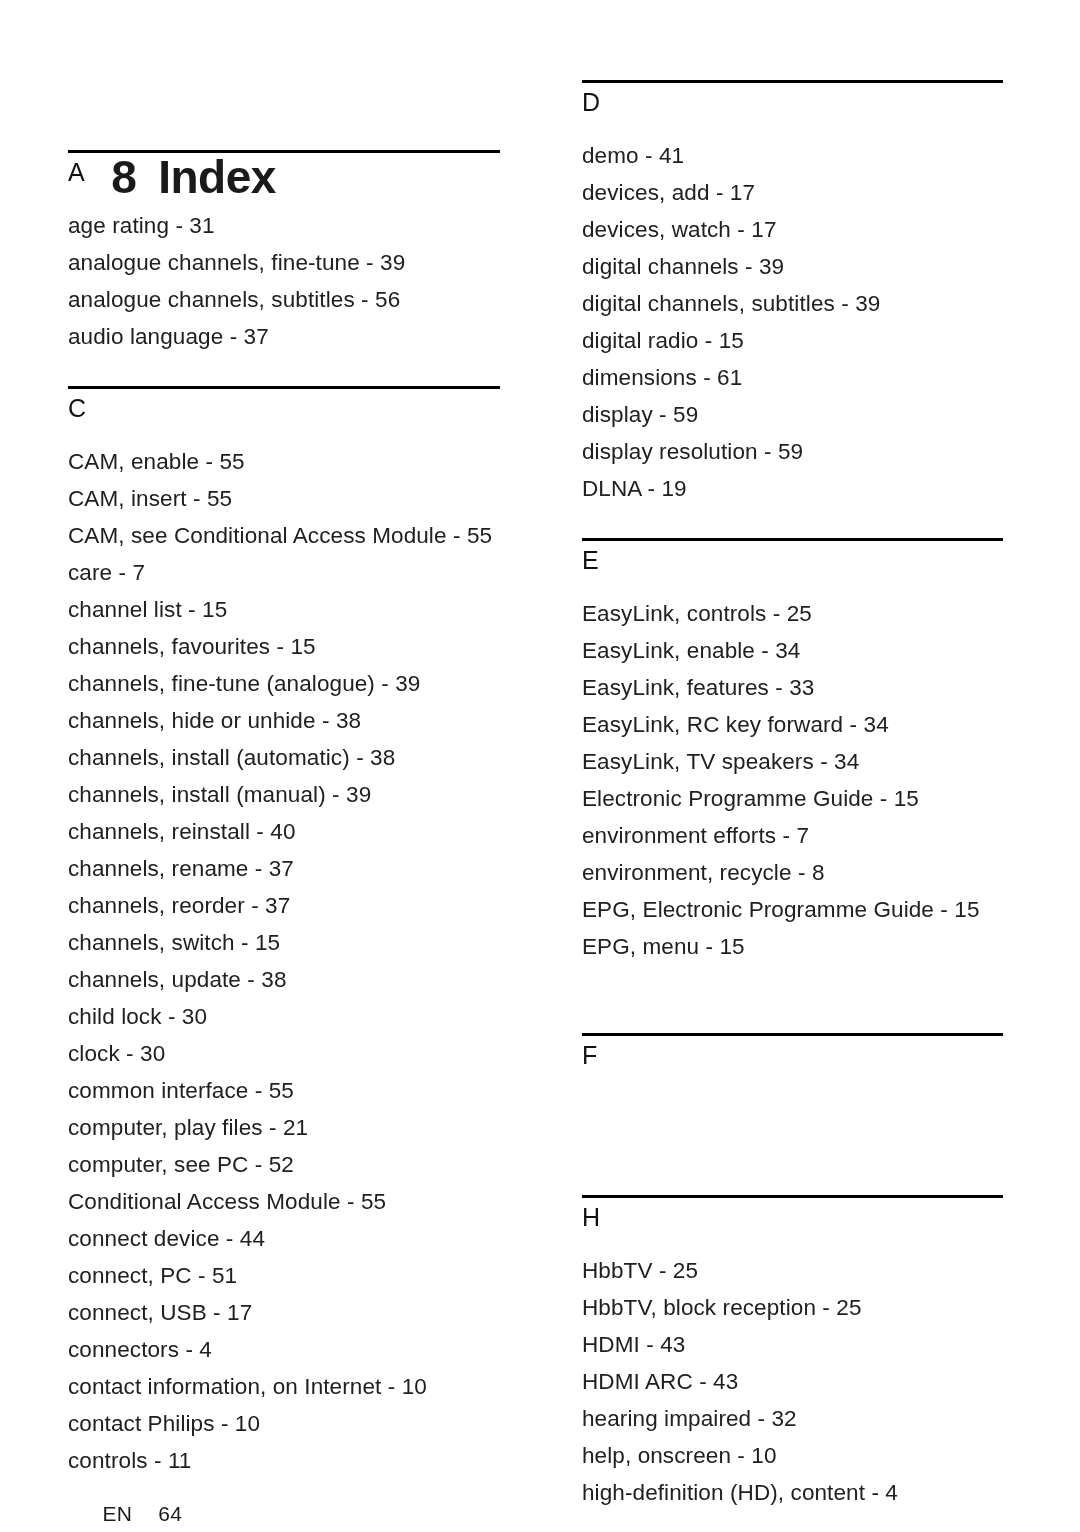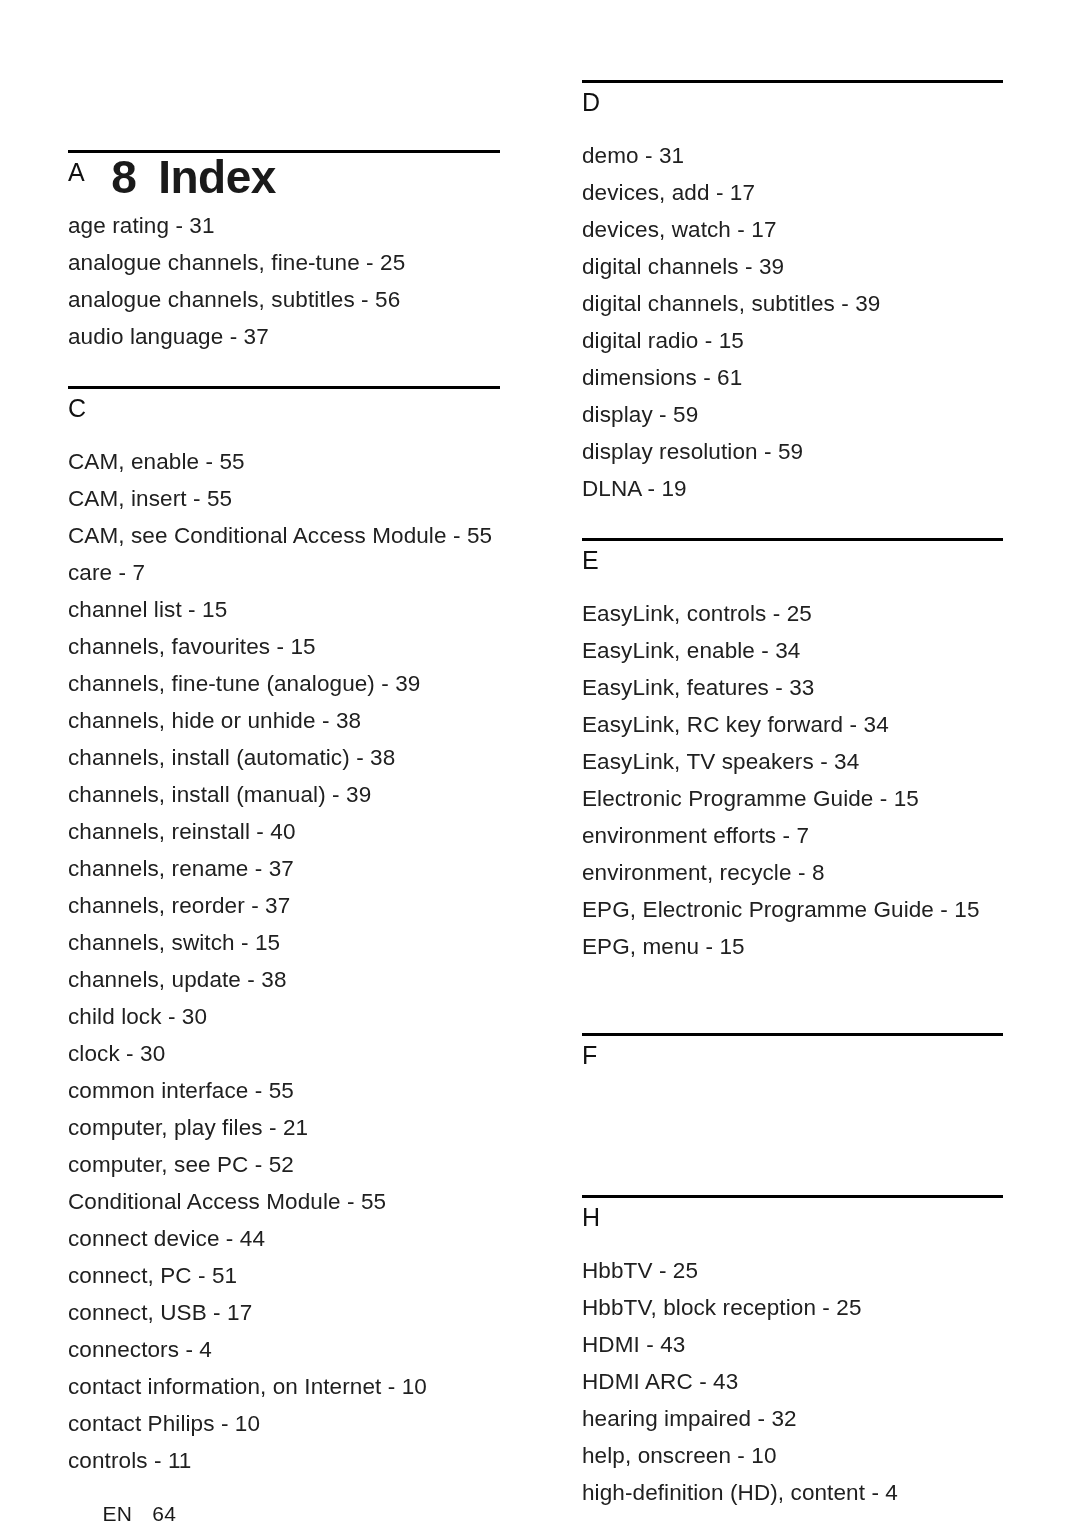--- a/index.html
+++ b/index.html
@@ -83,38 +83,38 @@
   
   .footer {
     position: absolute;
     left: 78px;
     top: 1478px;
     font-size: 21px;
     color: #1a1a1a;
     white-space: pre;
     letter-spacing: 0.3px;
   }
-  .footer .lang { margin-right: 20px; }
+  .footer .lang { margin-right: 26px; }
 </style>
 </head>
 <body>
 
 <div class="page">
 
   <h1 class="page-title">
     <span class="num">8</span><span class="ttl">Index</span>
   </h1>
 
   <div class="column col-left">
       <div class="section" style="top: 150px;">
         <div class="rule"></div>
         <div class="section-letter">A</div>
         <ul class="entries">
           <li>age rating - 31</li>
-          <li>analogue channels, fine-tune - 25</li>
+          <li>analogue channels, fine-tune - 39</li>
           <li>analogue channels, subtitles - 56</li>
           <li>audio language - 37</li>
         </ul>
       </div>
       <div class="section" style="top: 386px;">
         <div class="rule"></div>
         <div class="section-letter">C</div>
         <ul class="entries">
           <li>CAM, enable - 55</li>
           <li>CAM, insert - 55</li>
@@ -146,21 +146,21 @@
           <li>controls - 11</li>
         </ul>
       </div>
     </div>
 
   <div class="column col-right">
       <div class="section" style="top: 80px;">
         <div class="rule"></div>
         <div class="section-letter">D</div>
         <ul class="entries">
-          <li>demo - 31</li>
+          <li>demo - 41</li>
           <li>devices, add - 17</li>
           <li>devices, watch - 17</li>
           <li>digital channels - 39</li>
           <li>digital channels, subtitles - 39</li>
           <li>digital radio - 15</li>
           <li>dimensions - 61</li>
           <li>display - 59</li>
           <li>display resolution - 59</li>
           <li>DLNA - 19</li>
         </ul>

